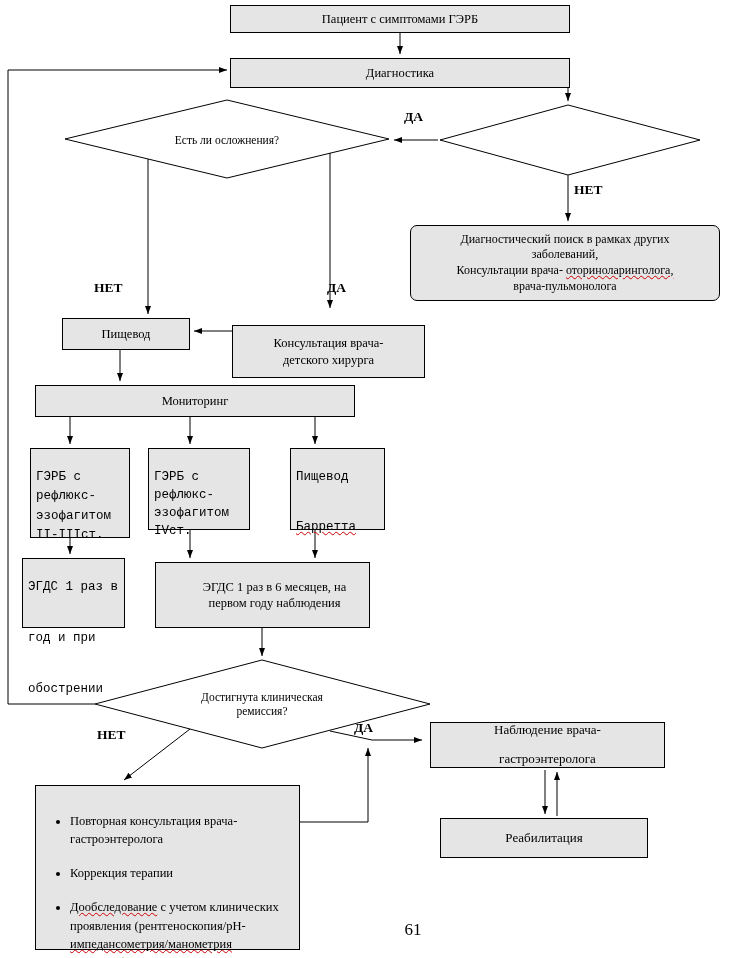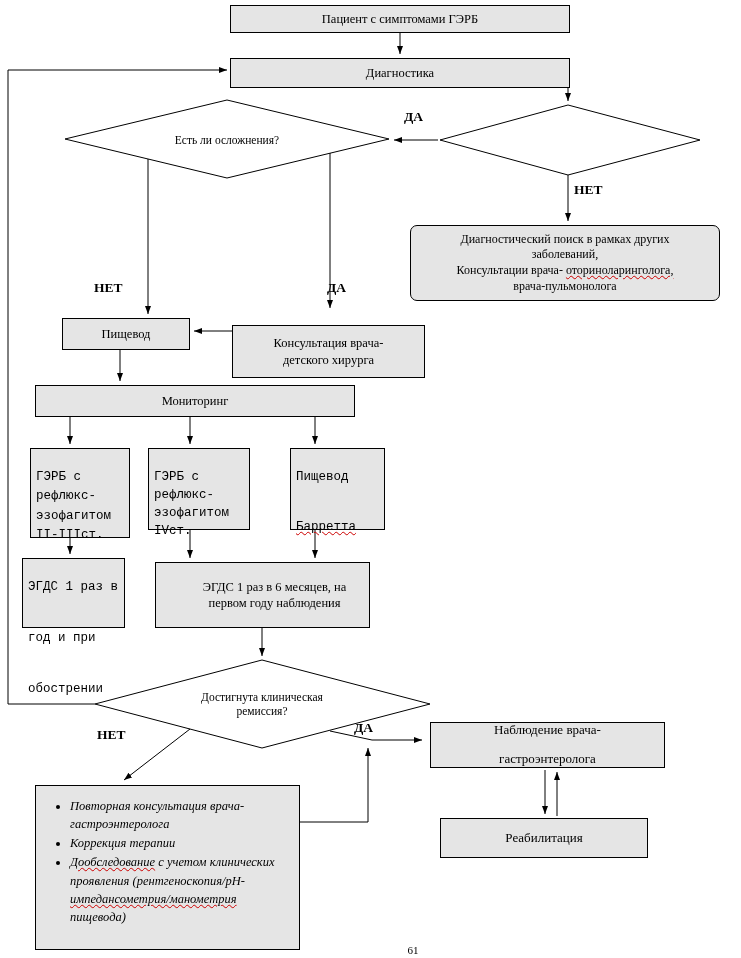--- a/index.html
+++ b/index.html
@@ -12,22 +12,22 @@
   .box { position:absolute; border:1px solid var(--line-color,#000); background:#e5e5e5;
          display:flex; flex-direction:column; align-items:center; justify-content:center;
          text-align:center; font-size:12.5px; line-height:1.3; }
   .box.topleft { align-items:flex-start; justify-content:flex-start; text-align:left; padding:19px 5px;font-family:Liberation Mono, monospace; }
   .box .ln { display:block; }
   .dtext { position:absolute; text-align:center; font-size:11.5px; line-height:1.25; }
   .lbl { position:absolute; font-weight:bold; font-size:13.5px; }
   .red-ul { text-decoration-line:underline; text-decoration-style:wavy;
             text-decoration-color:var(--spellcheck-color,#c00); text-decoration-thickness:1px; }
   ul.actions { list-style:disc; margin:6px 0 0 0; padding-left:30px; text-align:left; font-size:12.5px; line-height:1.45; }
-  ul.actions li { margin:1px 0; padding-right:6px;font-style:italic; }
-  .pagenum { position:absolute; font-size:11px;margin-top:24px; }
+  ul.actions li { margin:16px 0; padding-right:6px; }
+  .pagenum { position:absolute; font-size:17px; }
 </style>
 </head>
 <body>
 
 <div class="canvas">
 
   <svg class="connectors" viewBox="0 0 741 958">
     <defs>
       <marker id="arr" markerWidth="10" markerHeight="8" refX="8" refY="3" orient="auto" markerUnits="userSpaceOnUse">
         <path d="M0,0 L8,3 L0,6 Z" fill="#000"></path>

